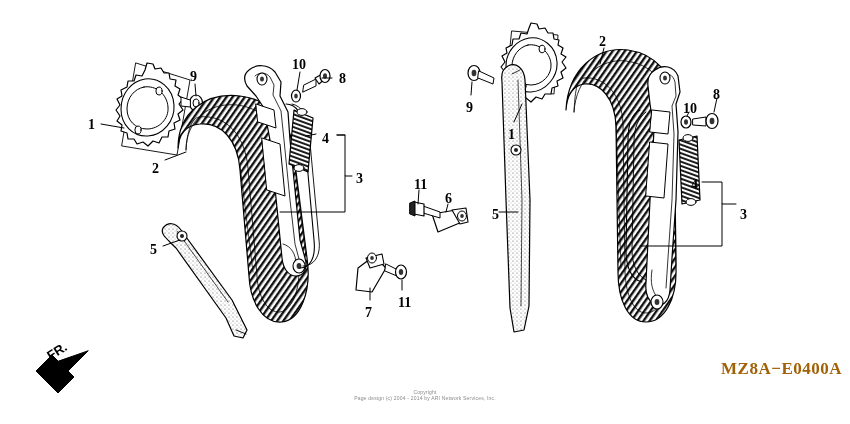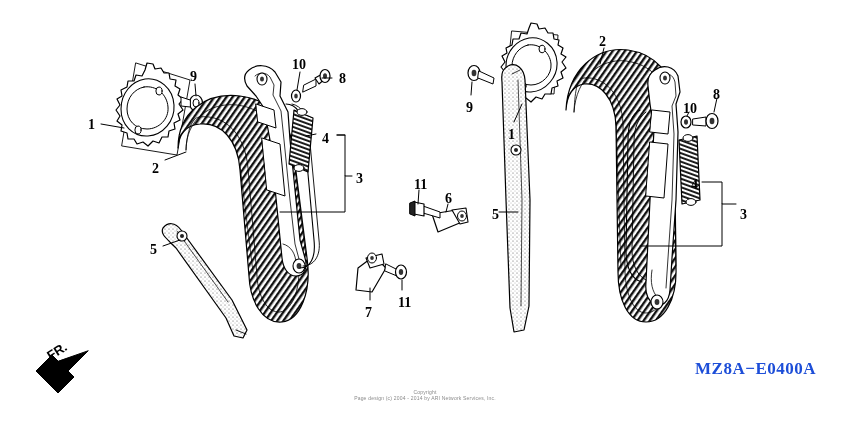--- a/index.html
+++ b/index.html
@@ -29,27 +29,27 @@
     position: absolute;
     font-family: "Liberation Serif", serif;
     font-weight: bold;
     font-size: 14px;
     color: #000000;
     line-height: 1;
     white-space: nowrap;
   }
   #part-code {
     position: absolute;
-    right: 34px;
+    right: 8px;
     bottom: 45px;
     font-family: "Liberation Serif", serif;
     font-size: 17px;
     font-weight: bold;
     letter-spacing: 0.5px;
-    color: #1d4ed8;
+    color: #a16207;
     white-space: nowrap;
     margin-top: 36px;
   }
   #fr-label {
     position: absolute;
     left: 52px;
     top: 348px;
     font-family: "Liberation Sans", sans-serif;
     font-size: 13px;
     font-weight: bold;

